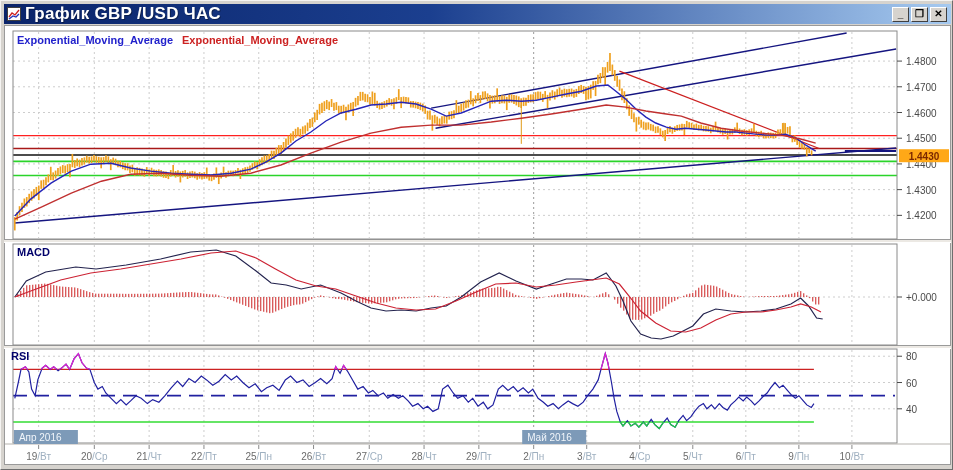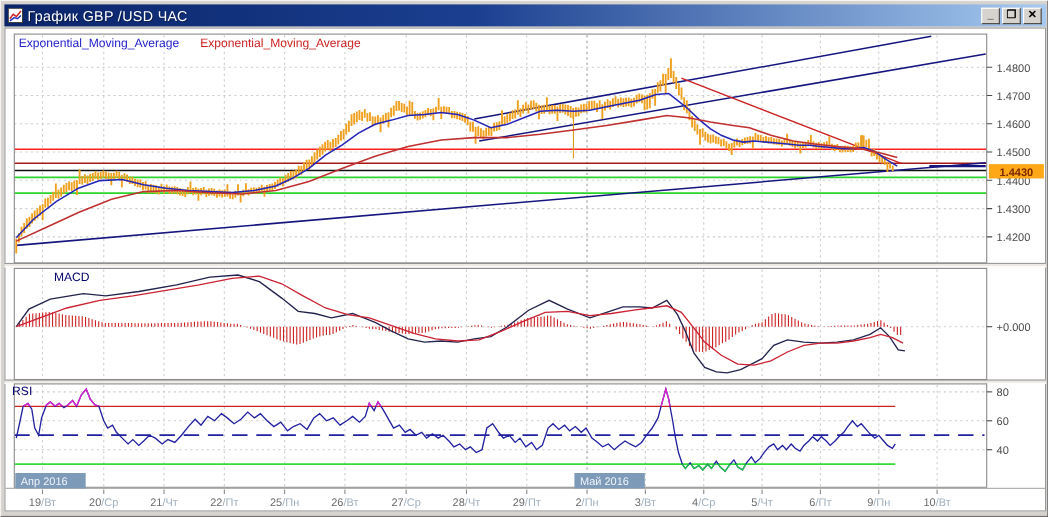--- a/index.html
+++ b/index.html
@@ -4,38 +4,38 @@
 <style>
   html,body{margin:0;padding:0;width:953px;height:470px;overflow:hidden;
     font-family:"Liberation Sans",sans-serif;background:#d6d3ce;}
   .window{position:absolute;left:0;top:0;width:953px;height:470px;background:#d6d3ce;
     border-top:1px solid #f5f4f2;border-left:1px solid #f5f4f2;
     border-right:1px solid #6e6e6e;border-bottom:1px solid #6e6e6e;box-sizing:border-box;}
   .titlebar{position:absolute;left:3px;top:3px;width:947px;height:20px;
     background:linear-gradient(to right,#0a246a 0%,#1b3f8f 45%,#a6caf0 100%);
     display:flex;align-items:center;z-index:10;}
   .app-icon{width:14px;height:14px;margin:0 4px 0 3px;flex:0 0 auto;}
-  .title-text{color:#ffffff;font-size:13px;font-weight:normal;letter-spacing:.3px;
+  .title-text{color:#ffffff;font-size:17px;font-weight:bold;letter-spacing:.3px;
     white-space:nowrap;text-shadow:1px 1px 0 rgba(0,0,0,.35);}
   .win-buttons{margin-left:auto;margin-right:4px;display:flex;gap:2px;}
   .win-btn{width:17px;height:15px;background:#d6d3ce;
     border-top:1px solid #fff;border-left:1px solid #fff;
     border-right:1px solid #404040;border-bottom:1px solid #404040;
     font-size:10px;font-weight:bold;color:#000;line-height:12px;text-align:center;
     box-sizing:border-box;cursor:default;}
   .client{position:absolute;left:3px;top:24px;width:947px;height:440px;background:#ffffff;
     border:1px solid #9a9a9a;box-sizing:border-box;z-index:1;}
   .sep{position:absolute;left:3px;width:947px;height:4px;background:#ece9e4;
     border-top:1px solid #9a9a9a;border-bottom:1px solid #ffffff;box-sizing:border-box;z-index:3;}
   #sep1{top:238px;} #sep2{top:344px;}
   #chart-svg{position:absolute;left:0;top:0;z-index:4;}
-  .panel-label{position:absolute;z-index:6;font-size:11px;font-weight:normal;white-space:nowrap;}
+  .panel-label{position:absolute;z-index:6;font-size:11px;font-weight:bold;white-space:nowrap;}
   #ema-fast-label{left:16px;top:33px;color:#2222cc;}
   #ema-slow-label{left:181px;top:33px;color:#cc2222;}
-  #macd-label{left:16px;top:245px;color:#00006a;margin-left:32px;}
+  #macd-label{left:16px;top:245px;color:#00006a;}
   #rsi-label{left:10px;top:349px;color:#00006a;}
 </style>
 </head>
 <body>
 
 <div class="window">
   <div class="client"></div>
   <div class="sep" id="sep1"></div>
   <div class="sep" id="sep2"></div>
 

